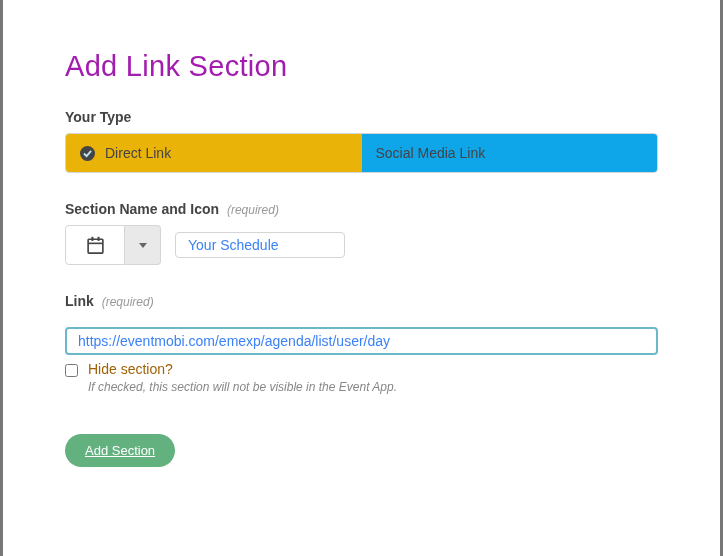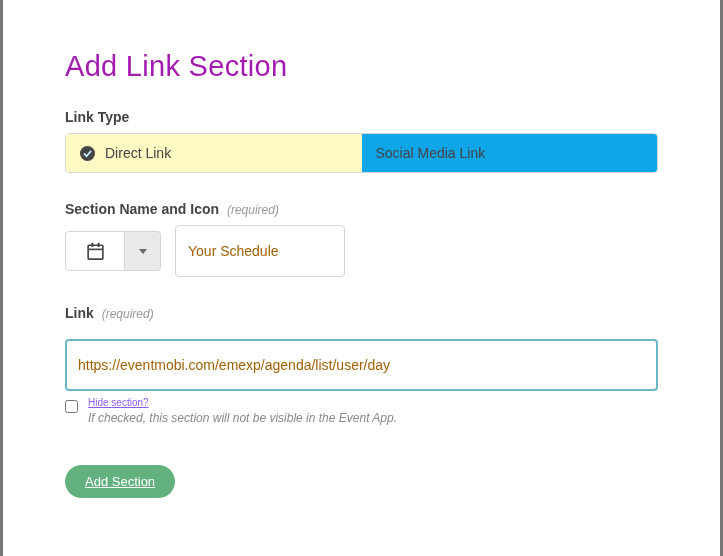--- a/index.html
+++ b/index.html
@@ -4,51 +4,51 @@
 <style>
 * { box-sizing: border-box; margin: 0; padding: 0; }
 body { font-family: -apple-system, "Segoe UI", "Helvetica Neue", Arial, sans-serif; background: #f5f5f5; }
 .page-wrap { background: #fff; width: 723px; min-height: 556px; border-left: 3px solid #777; border-right: 3px solid #777; padding: 0; }
 .content { padding: 50px 62px 40px 62px; }
 h1.title { font-size: 29px; font-weight: 300; color: #a21caf; margin-bottom: 26px; letter-spacing: .3px; }
 .field-label { font-size: 14px; font-weight: 600; color: #444; margin-bottom: 8px; }
 .hint-inline { font-size: 12px; font-style: italic; color: #999; font-weight: 400; margin-left: 4px; }
 .segmented { display: flex; border: 1px solid #d5d5d5; border-radius: 4px; overflow: hidden; margin-bottom: 28px; }
 .seg-btn { flex: 1; display: flex; align-items: center; padding: 11px 14px; font-size: 14px; color: #444; background: #0ea5e9; cursor: pointer; }
-.seg-btn.active { background: #fef9c3; }
+.seg-btn.active { background: #eab308; }
 .seg-btn .check { width: 15px; height: 15px; border-radius: 50%; background: #444; margin-right: 10px; display: flex; align-items: center; justify-content: center; }
 .seg-btn .check svg { width: 9px; height: 9px; fill: #b9e7f3; }
 .row { display: flex; align-items: center; gap: 14px; margin-bottom: 28px; margin-top: 8px; }
 .icon-picker { display: flex; }
 .icon-box { width: 60px; height: 40px; border: 1px solid #d5d5d5; border-radius: 4px 0 0 4px; display: flex; align-items: center; justify-content: center; background: #fff; }
 .icon-dd { width: 36px; height: 40px; border: 1px solid #d5d5d5; border-left: 0; border-radius: 0 4px 4px 0; background: #e9e9e9; display: flex; align-items: center; justify-content: center; cursor: pointer; }
 .chev { width: 0; height: 0; border-left: 4px solid transparent; border-right: 4px solid transparent; border-top: 5px solid #666; }
-input.text-input { height: 52px; border: 1px solid #d5d5d5; border-radius: 4px; padding: 0 12px; font-size: 14px; color: #a16207; outline: none; }
+input.text-input { height: 26px; border: 1px solid #d5d5d5; border-radius: 4px; padding: 0 12px; font-size: 14px; color: #3b82f6; outline: none; }
 input.text-input:focus, input.text-input.focused { border: 2px solid #6bb8c9; padding: 12px 11px; }
 .name-input { width: 170px; }
 .link-input { width: 100%; margin-top: 10px; }
 .helper { font-size: 12px; font-style: italic; color: #888; margin-top: 10px; margin-bottom: 28px; }
 .checkbox-row { display: flex; align-items: flex-start; gap: 10px; margin-bottom: 40px; margin-top: 6px; }
 input[type="checkbox"] { margin-top: 3px; width: 13px; height: 13px; }
-.cb-text { font-size: 10px; color: #8b5cf6; text-decoration: underline; }
+.cb-text { font-size: 14px; color: #a16207; }
 .cb-sub { font-size: 12px; font-style: italic; color: #888; margin-top: 3px; }
 .actions { display: flex; gap: 12px; }
 .btn { border: none; border-radius: 18px; padding: 9px 20px; font-size: 13px; cursor: pointer; text-decoration: underline; }
 .btn-primary { background: #63b17f; color: #fff; }
 .btn-secondary { background: #e8e8e8; color: #555; }
 .cal-icon { width: 17px; height: 18px; }
 </style>
 </head>
 <body>
 
 <div class="page-wrap">
   <div class="content">
     <h1 class="title">Add Link Section</h1>
 
-    <div class="field-label">Link Type</div>
+    <div class="field-label">Your Type</div>
     <div class="segmented">
       <div class="seg-btn active">
         <span class="check">
           <svg viewBox="0 0 10 10">
               <path d="M1 5 L4 8 L9 2" stroke="#b9e7f3" stroke-width="2" fill="none"></path>
             </svg>
         </span>
         <span>Direct Link</span>
       </div>
       <div class="seg-btn">

